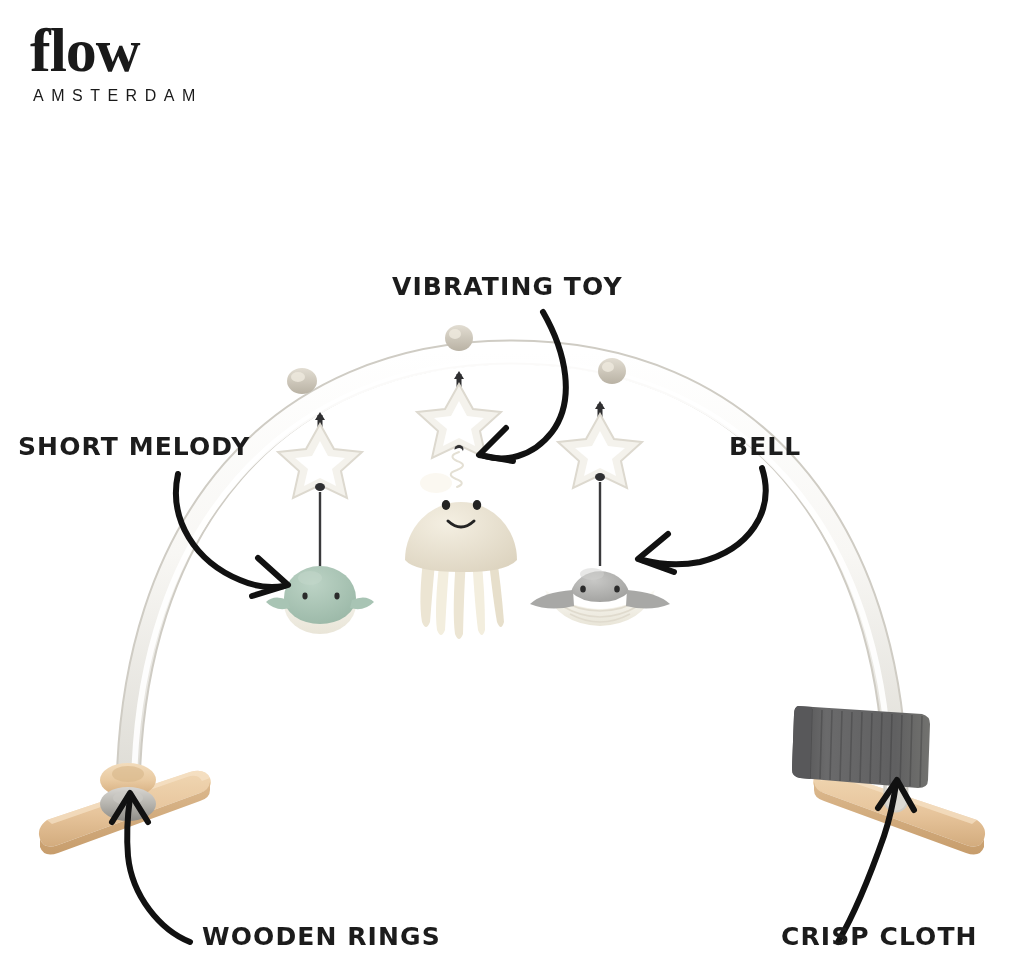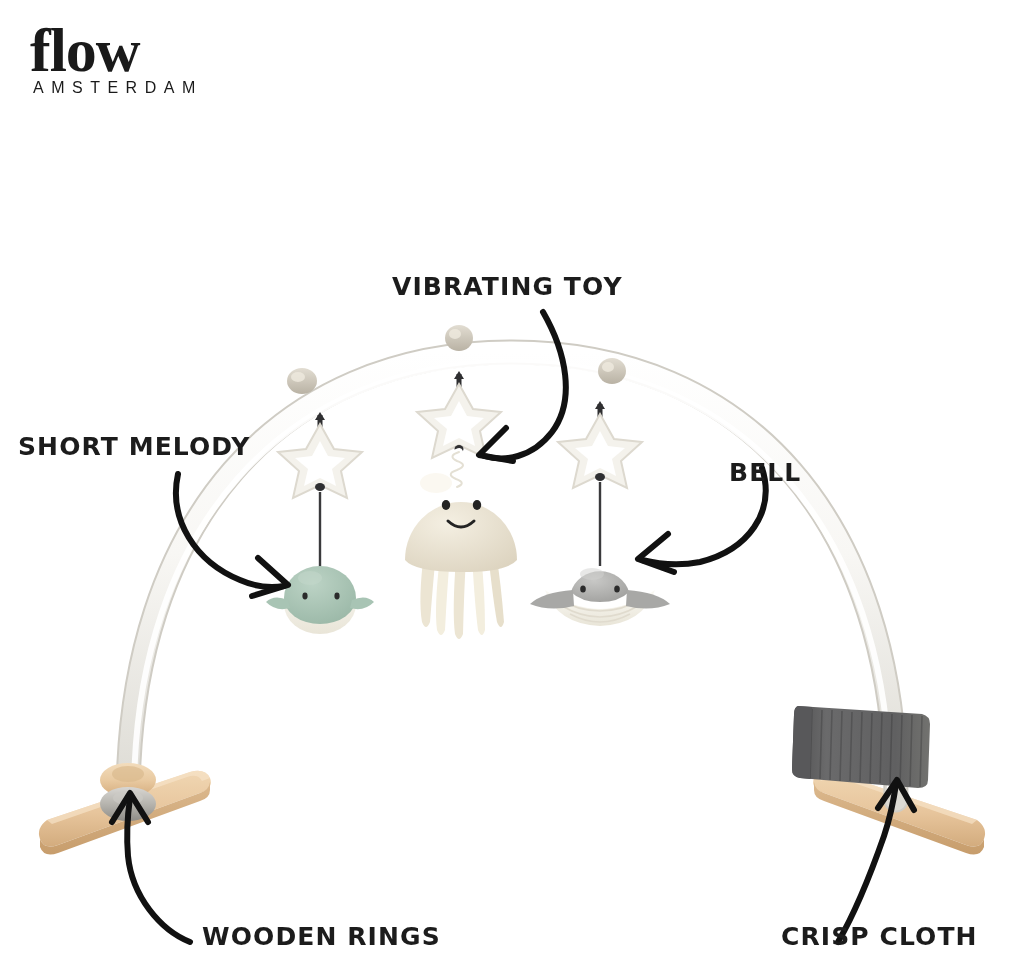--- a/index.html
+++ b/index.html
@@ -17,37 +17,37 @@
 
   
   .brand { position: absolute; left: 30px; top: 22px; }
   .brand-name {
     font-size: 62px; font-weight: 700; line-height: 0.92;
     letter-spacing: -1px; color: #1a1a1a;
     font-family: Liberation Serif, serif;
   }
   .brand-sub {
     font-size: 16px; font-weight: 400; letter-spacing: 7.5px;
-    color: #1a1a1a; margin-top: 0; padding-left: 3px;
+    color: #1a1a1a; margin-top: 8px; padding-left: 3px;
     font-family: "Liberation Sans", sans-serif;
   }
 
   
   .label {
     position: absolute;
     font-family: "DejaVu Sans", sans-serif;
     font-weight: 700;
     font-size: 25px;
     letter-spacing: 1.1px;
     color: #1c1c1c;
     white-space: nowrap;
   }
   .lbl-vibrating { left: 392px; top: 272px; }
   .lbl-melody    { left: 18px;  top: 432px; }
-  .lbl-bell      { left: 729px; top: 458px; }
+  .lbl-bell      { left: 729px; top: 432px; }
   .lbl-rings     { left: 202px; top: 922px; }
   .lbl-cloth     { left: 781px; top: 922px; }
 
   
   #scene { position: absolute; inset: 0; }
 </style>
 </head>
 <body>
 
 <div id="stage">

